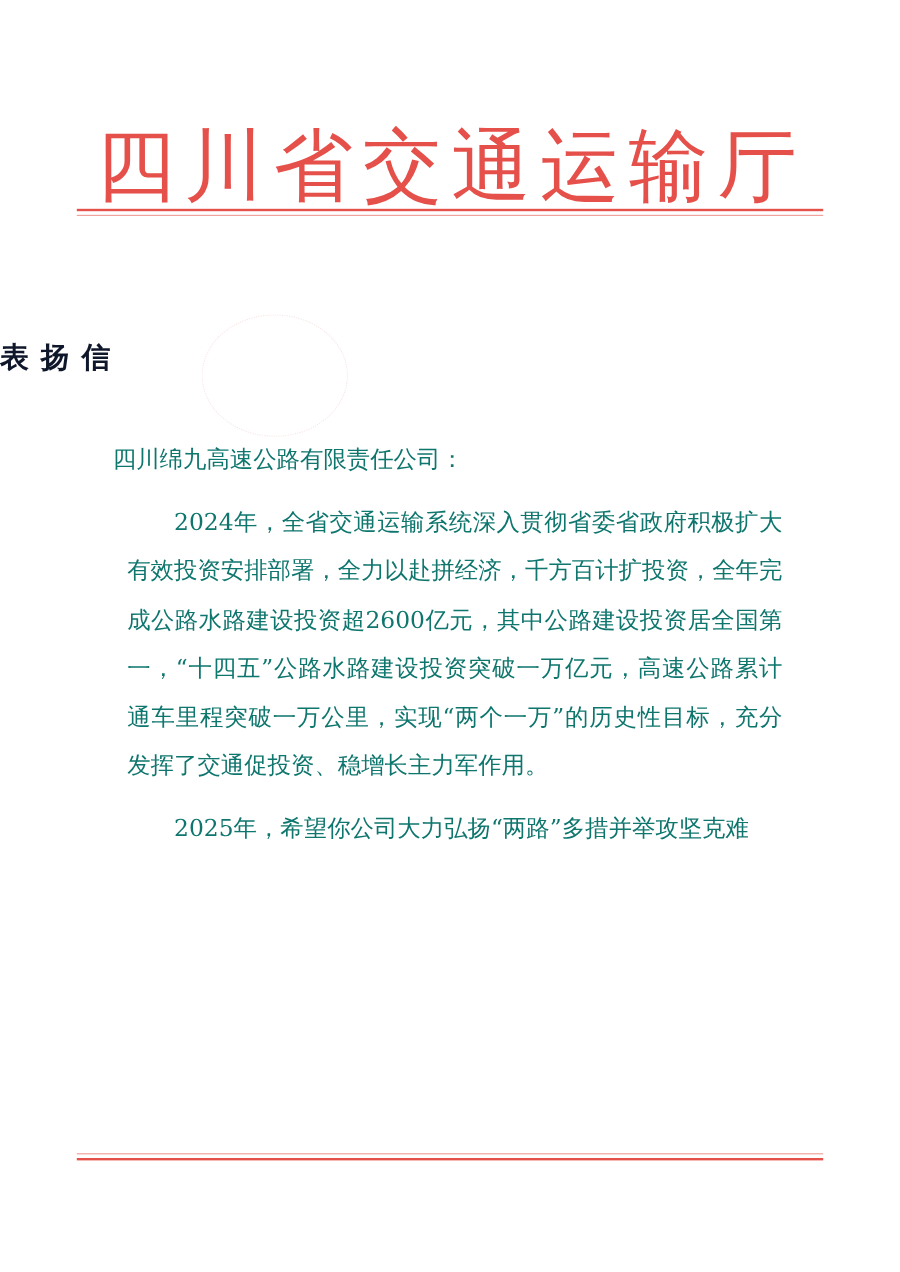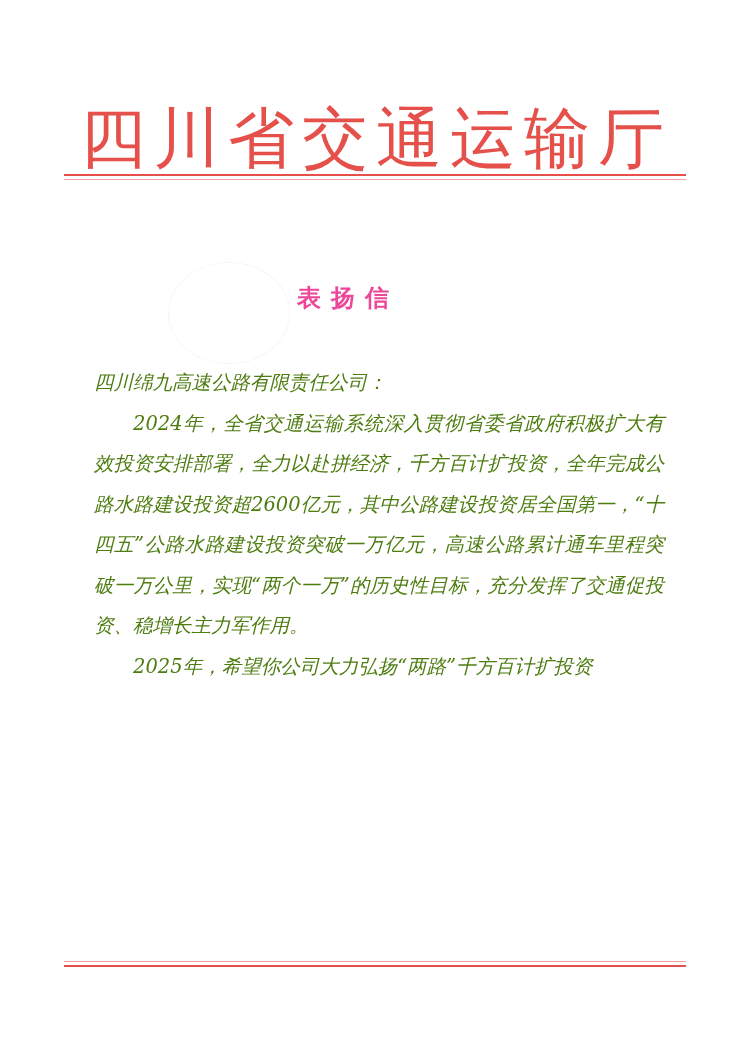--- a/index.html
+++ b/index.html
@@ -59,44 +59,43 @@
       height: 100px;
       border-radius: 50%;
       border: 1px dotted #f3d6d6;
       opacity: 0.6;
     }
     .doc-title {
       position: absolute;
       left: 0;
       width: 696px;
       top: 282px;
-      text-align: center;
+      text-align: left;
       font-family: "DejaVu Sans", "Liberation Sans", sans-serif;
       font-weight: bold;
       font-size: 24px;
       letter-spacing: 10px;
-      color: #ec4899;
+      color: #0f172a;
     }
     .body-text {
       position: absolute;
       left: 94px;
       top: 363px;
       width: 570px;
       font-size: 19.5px;
       line-height: 40.5px;
-      color: #4d7c0f;
+      color: #0f766e;
       text-align: justify;
-      font-style: italic;
     }
     .salutation {
       margin: 0;
       white-space: nowrap;
     }
     .para {
-      margin: 0;
+      margin: 12px;
       text-indent: 2em;
       text-align: justify;
     }
     .rule-bottom {
       position: absolute;
       left: 64px;
       top: 961px;
       width: 622px;
       height: 1px;
       background: #f0a29c;
@@ -119,19 +118,19 @@
   <div class="rule-top"></div>
   <div class="rule-top-thin"></div>
 
   <div class="stamp-ghost"></div>
 
   <div class="doc-title">表扬信</div>
 
   <div class="body-text">
     <p class="salutation">四川绵九高速公路有限责任公司：</p>
     <p class="para">2024年，全省交通运输系统深入贯彻省委省政府积极扩大有效投资安排部署，全力以赴拼经济，千方百计扩投资，全年完成公路水路建设投资超2600亿元，其中公路建设投资居全国第一，“十四五”公路水路建设投资突破一万亿元，高速公路累计通车里程突破一万公里，实现“两个一万”的历史性目标，充分发挥了交通促投资、稳增长主力军作用。</p>
-    <p class="para">2025年，希望你公司大力弘扬“两路”千方百计扩投资</p>
+    <p class="para">2025年，希望你公司大力弘扬“两路”多措并举攻坚克难</p>
   </div>
 
   <div class="rule-bottom"></div>
   <div class="rule-bottom-thick"></div>
 
 </div>
 
 </body></html>

